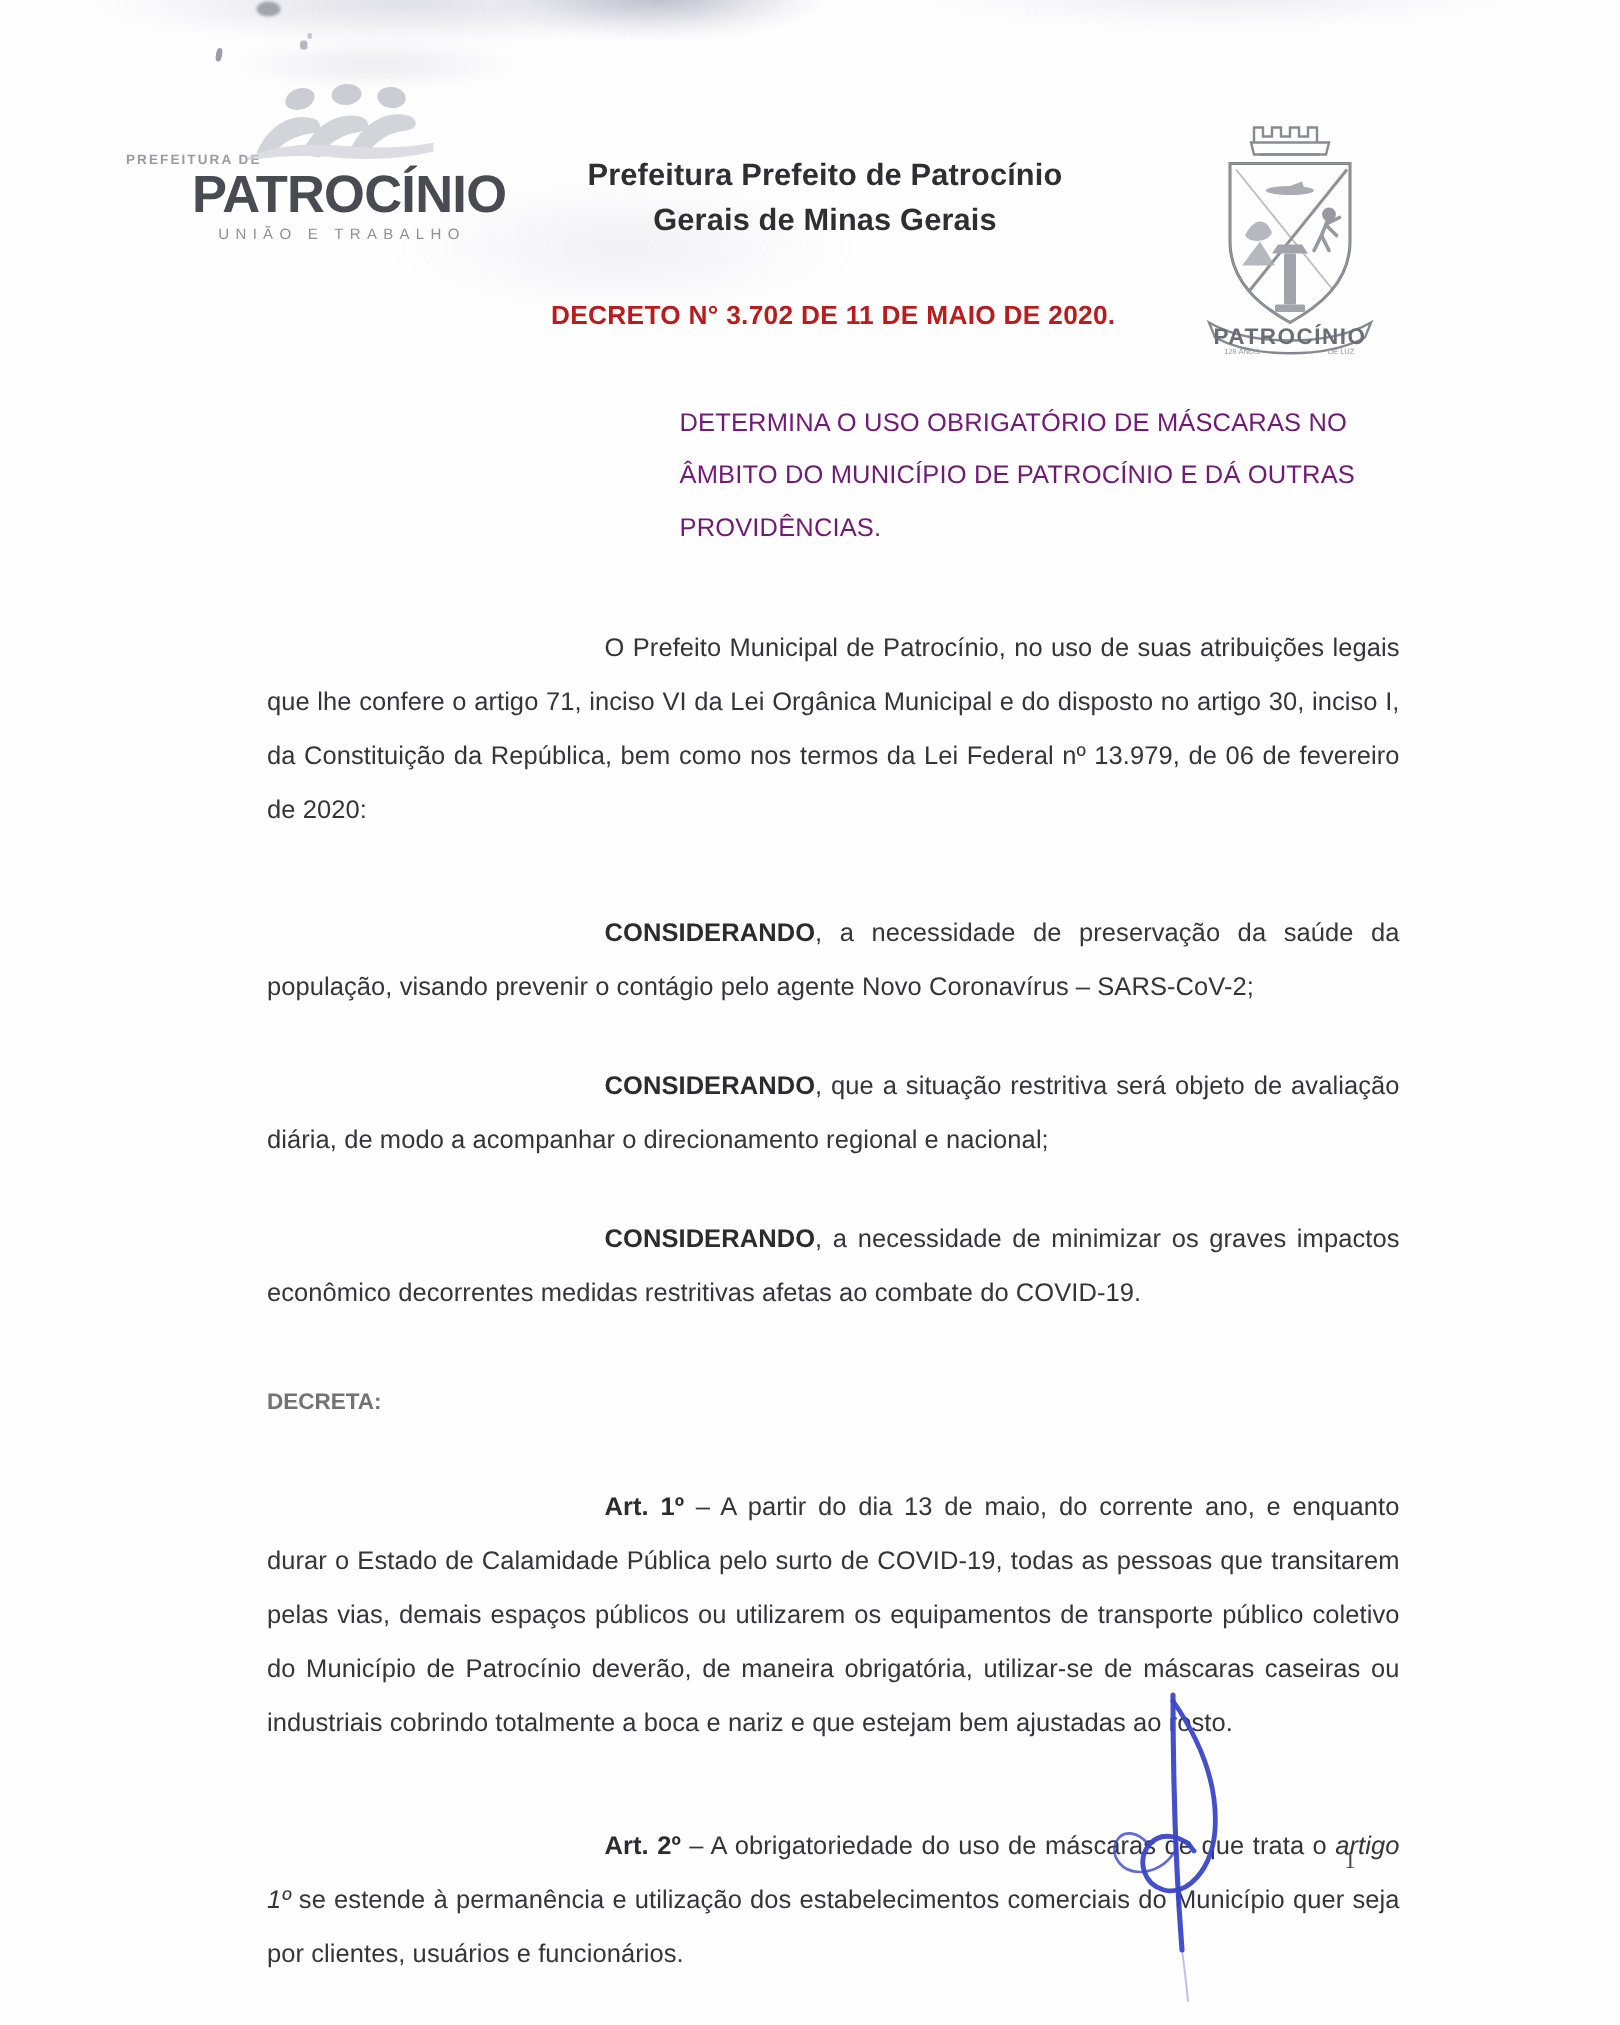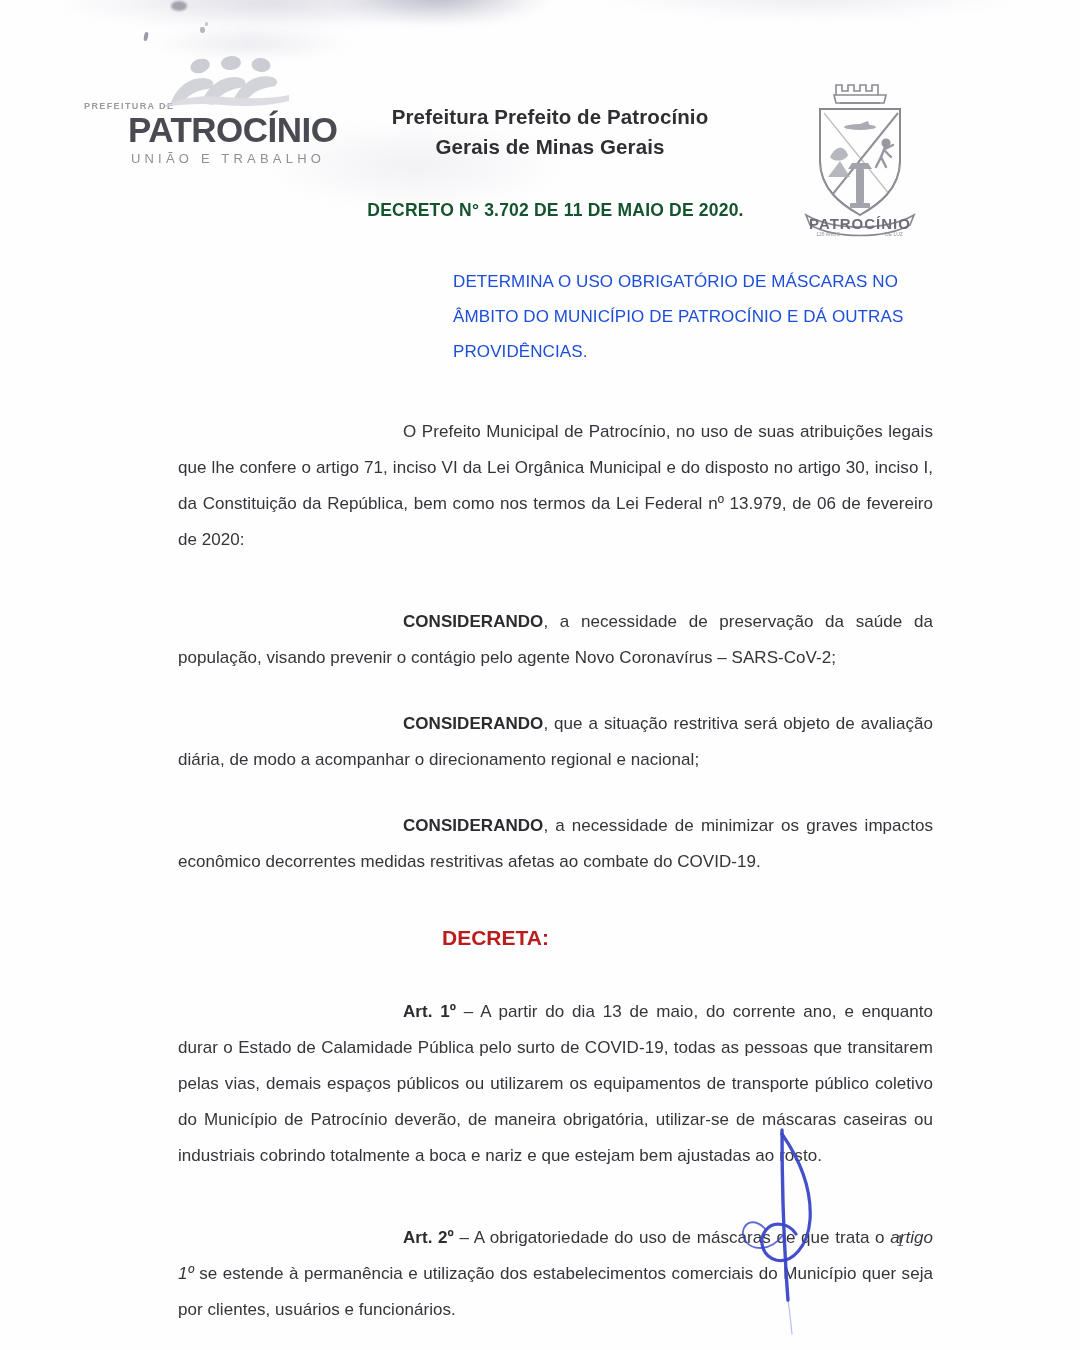--- a/index.html
+++ b/index.html
@@ -92,21 +92,21 @@
   }
   .logo-name {
     font-size: 35px;
     font-weight: 700;
     letter-spacing: -0.5px;
     color: #4a4a52;
     line-height: 1.02;
     margin-top: 1px;
   }
   .logo-motto {
-    font-size: 13px;
+    font-size: 10px;
     letter-spacing: 4.2px;
     color: #8f8f98;
     margin-top: 3px;
   }
 
   .header-title {
     position: absolute;
     left: 330px;
     top: 47px;
     width: 440px;
@@ -132,49 +132,48 @@
     position: absolute;
     left: 178px;
     top: 200px;
     width: 755px;
   }
   .decreto-line {
     text-align: center;
     font-size: 17.5px;
     font-weight: 700;
     letter-spacing: .2px;
-    color: #14532d;
+    color: #b91c1c;
     margin: 0 0 44px 0;
   }
   .ementa {
     margin: 0 0 44px 0;
     padding-left: 275px;
     font-size: 17px;
     line-height: 2.05;
     letter-spacing: .1px;
-    color: #1d4ed8;
+    color: #701a75;
   }
   p.body-par {
     margin: 0 0 30px 0;
     font-size: 17px;
     line-height: 2.12;
     text-align: justify;
     text-justify: inter-word;
     color: #34343a;
     letter-spacing: .05px;
   }
   p.indent { text-indent: 225px; }
   p.gap-big { margin-bottom: 46px; }
   .bold { font-weight: 700; color: #2b2b30; }
   .ital { font-style: italic; }
   .decreta {
-    text-align: center;
-    font-size: 21px;
-    font-weight: 700;
-    color: #b91c1c;
+    font-size: 15px;
+    font-weight: 700;
+    color: #737373;
     margin: 0 0 44px 0;
     padding-right: 120px;
   }
 
   
   .signature {
     position: absolute;
     left: 718px;
     top: 1128px;
     width: 200px;

